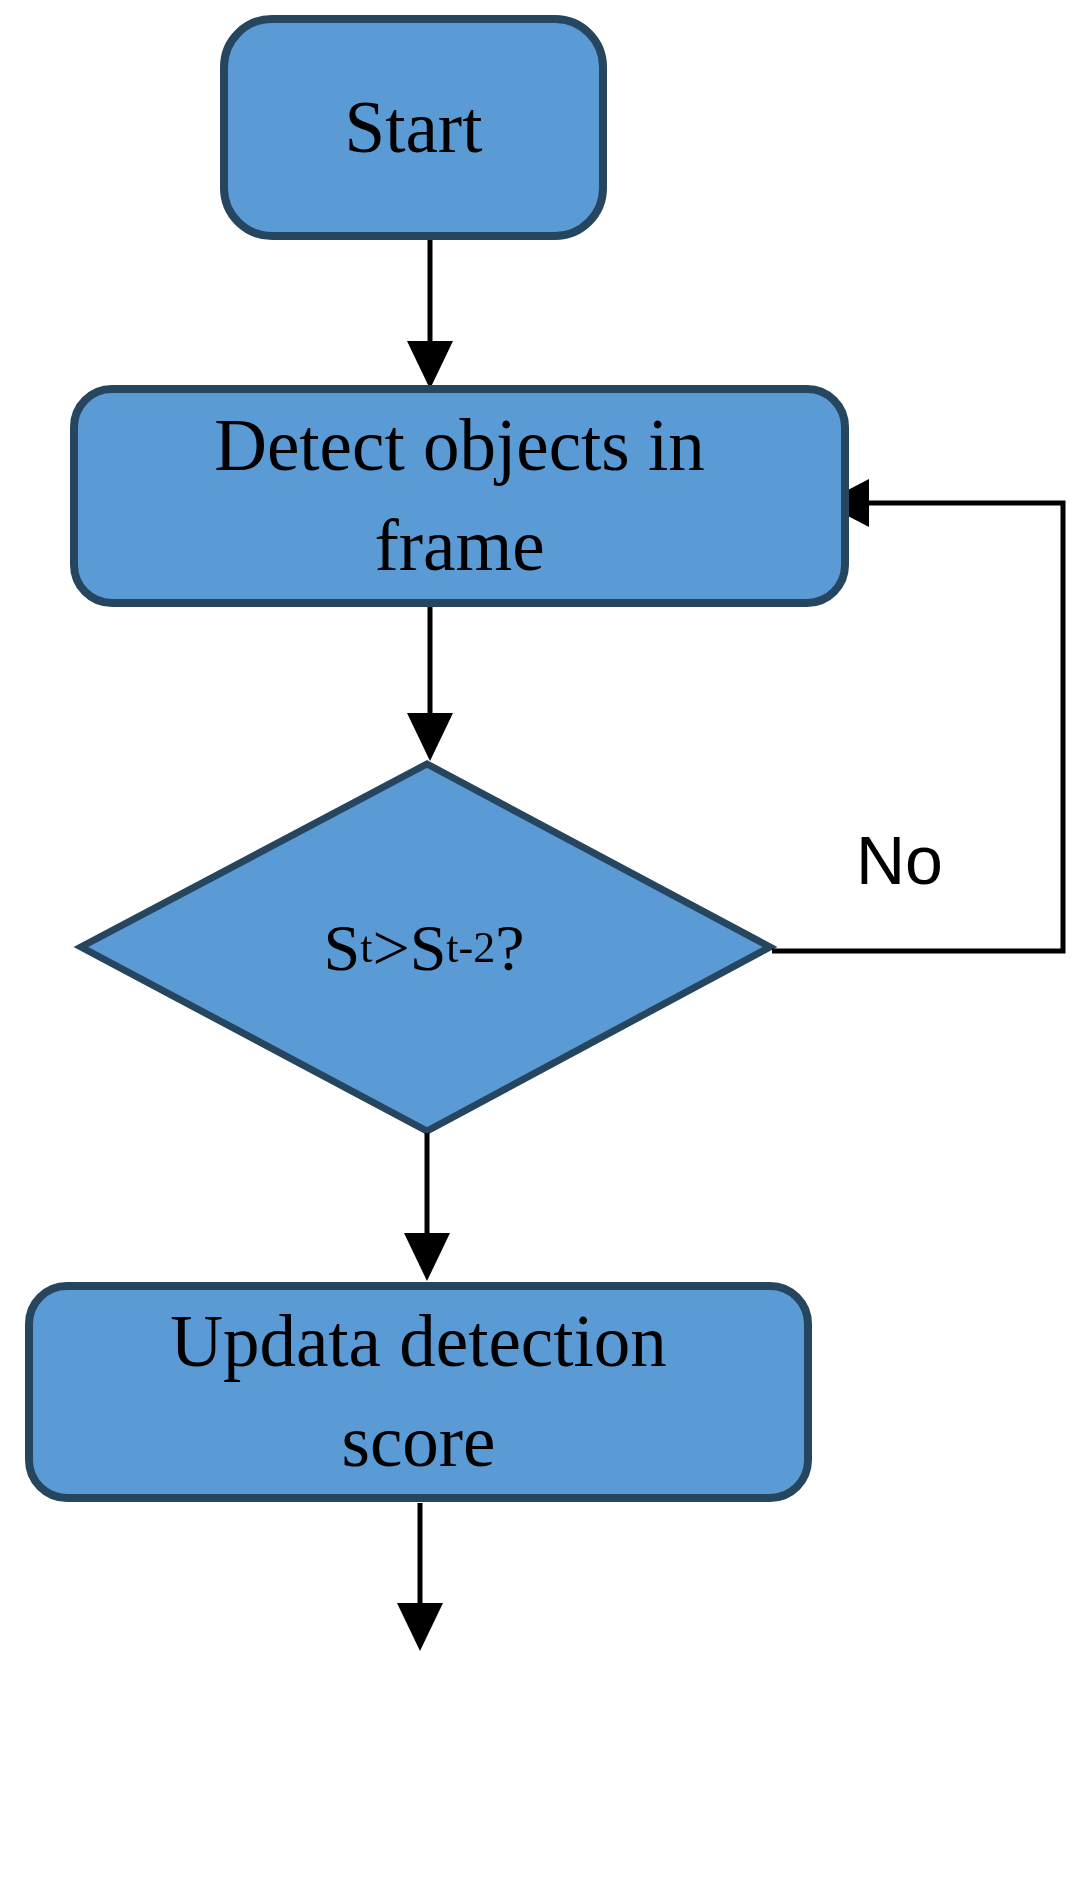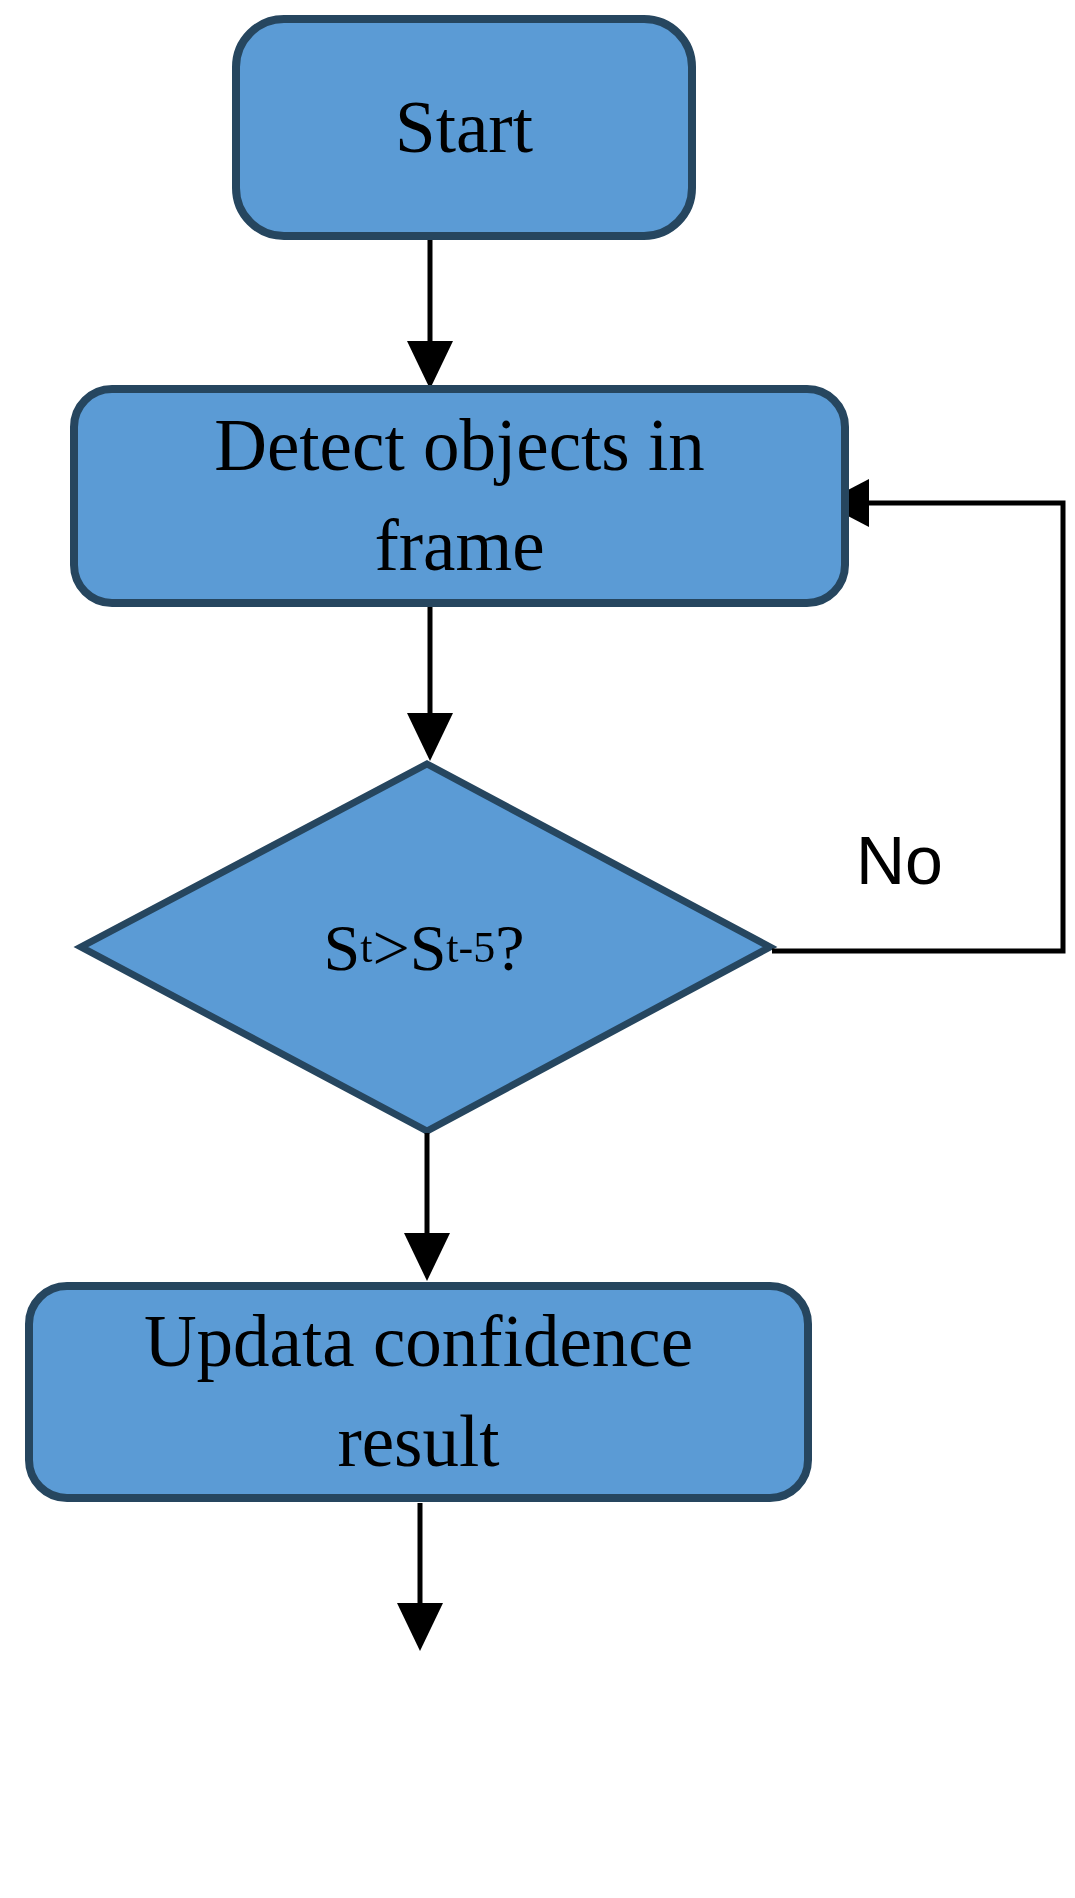--- a/index.html
+++ b/index.html
@@ -24,21 +24,21 @@
     display: flex;
     align-items: center;
     justify-content: center;
     text-align: center;
     color: #000000;
     font-family: "Liberation Serif", serif;
     font-size: 73px;
     line-height: 1.37;
     padding: 0 55px;
   }
-  #n-start  { left: 232px; top: 15px;   width: 464px; height: 225px; border-radius: 52px; }
+  #n-start  { left: 220px; top: 15px;   width: 387px; height: 225px; border-radius: 52px; }
   #n-detect { left: 34px;  top: 385px;  width: 779px; height: 222px; border-radius: 42px; margin-left: 36px; }
   #n-update { left: 25px;  top: 1282px; width: 787px; height: 220px; border-radius: 42px; }
   #n-output { left: 28px;  top: 1652px; width: 784px; height: 228px; border-radius: 42px; }
   .diamond-label {
     position: absolute;
     left: 78px; top: 764px;
     width: 692px; height: 367px;
     display: flex;
     align-items: center;
     justify-content: center;
@@ -102,24 +102,24 @@
 
   <div class="node" id="n-detect">
     <span>Detect objects in frame</span>
   </div>
 
   <div class="diamond-label">
     <span>S</span>
       <span class="sub">t</span>
       <span>&gt;</span>
       <span>S</span>
-      <span class="sub">t-5</span>
+      <span class="sub">t-2</span>
       <span>?</span>
   </div>
 
   <div class="node" id="n-update">
-    <span>Updata confidence result</span>
+    <span>Updata detection score</span>
   </div>
 
 
   <div class="edge-label" id="lbl-no">No</div>
 
 </div>
 
 </body></html>

